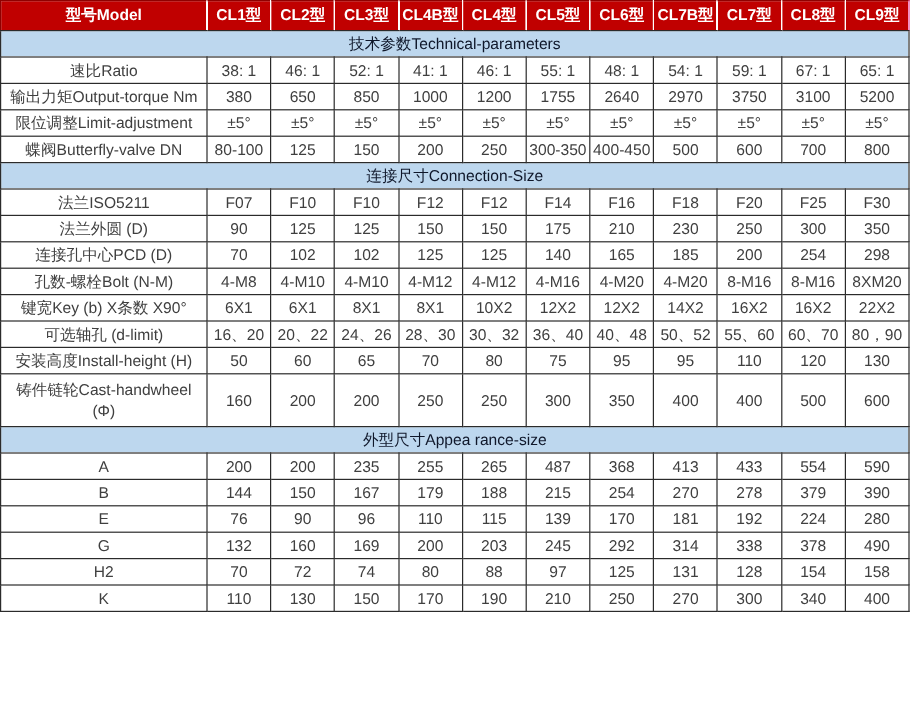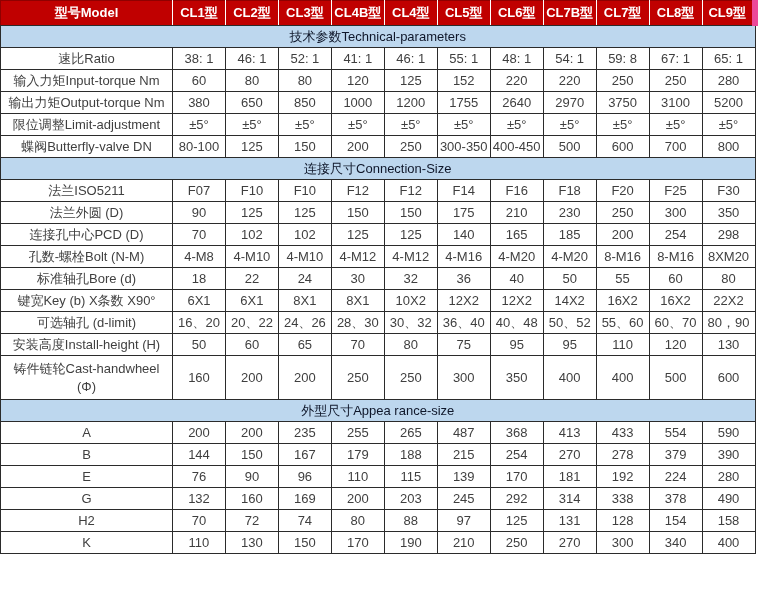--- a/index.html
+++ b/index.html
@@ -28,21 +28,21 @@
     background:#c00000;
     color:#ffffff;
     font-weight:bold;
     height:24px;
     border:1px solid #ffffff;
     border-top:1px solid #8f0000;
     border-bottom:1px solid #2b2b2b;
     font-size:13px;
   }
   th.model-th:first-child{border-left:1px solid #8f0000;}
-  th.model-th:last-child{border-right:6px solid #ec4899;}
+  th.model-th:last-child{border-right:1px solid #ec4899;}
   
   td.section-td{
     background:#bdd7ee;
     color:#0f172a;
     height:21px;
     border:1px solid #2b2b2b;
     font-size:13px;
   }
   
   td.label-td,td.val-td{
@@ -99,37 +99,23 @@
         <tr>
           <td class="label-td">速比Ratio</td>
           <td class="val-td">38: 1</td>
           <td class="val-td">46: 1</td>
           <td class="val-td">52: 1</td>
           <td class="val-td">41: 1</td>
           <td class="val-td">46: 1</td>
           <td class="val-td">55: 1</td>
           <td class="val-td">48: 1</td>
           <td class="val-td">54: 1</td>
-          <td class="val-td">59: 8</td>
+          <td class="val-td">59: 1</td>
           <td class="val-td">67: 1</td>
           <td class="val-td">65: 1</td>
-        </tr>
-        <tr>
-          <td class="label-td">输入力矩Input-torque Nm</td>
-          <td class="val-td">60</td>
-          <td class="val-td">80</td>
-          <td class="val-td">80</td>
-          <td class="val-td">120</td>
-          <td class="val-td">125</td>
-          <td class="val-td">152</td>
-          <td class="val-td">220</td>
-          <td class="val-td">220</td>
-          <td class="val-td">250</td>
-          <td class="val-td">250</td>
-          <td class="val-td">280</td>
         </tr>
         <tr>
           <td class="label-td">输出力矩Output-torque Nm</td>
           <td class="val-td">380</td>
           <td class="val-td">650</td>
           <td class="val-td">850</td>
           <td class="val-td">1000</td>
           <td class="val-td">1200</td>
           <td class="val-td">1755</td>
           <td class="val-td">2640</td>
@@ -219,34 +205,20 @@
           <td class="val-td">4-M12</td>
           <td class="val-td">4-M12</td>
           <td class="val-td">4-M16</td>
           <td class="val-td">4-M20</td>
           <td class="val-td">4-M20</td>
           <td class="val-td">8-M16</td>
           <td class="val-td">8-M16</td>
           <td class="val-td">8XM20</td>
         </tr>
         <tr>
-          <td class="label-td">标准轴孔Bore (d)</td>
-          <td class="val-td">18</td>
-          <td class="val-td">22</td>
-          <td class="val-td">24</td>
-          <td class="val-td">30</td>
-          <td class="val-td">32</td>
-          <td class="val-td">36</td>
-          <td class="val-td">40</td>
-          <td class="val-td">50</td>
-          <td class="val-td">55</td>
-          <td class="val-td">60</td>
-          <td class="val-td">80</td>
-        </tr>
-        <tr>
           <td class="label-td">键宽Key (b) X条数 X90°</td>
           <td class="val-td">6X1</td>
           <td class="val-td">6X1</td>
           <td class="val-td">8X1</td>
           <td class="val-td">8X1</td>
           <td class="val-td">10X2</td>
           <td class="val-td">12X2</td>
           <td class="val-td">12X2</td>
           <td class="val-td">14X2</td>
           <td class="val-td">16X2</td>

